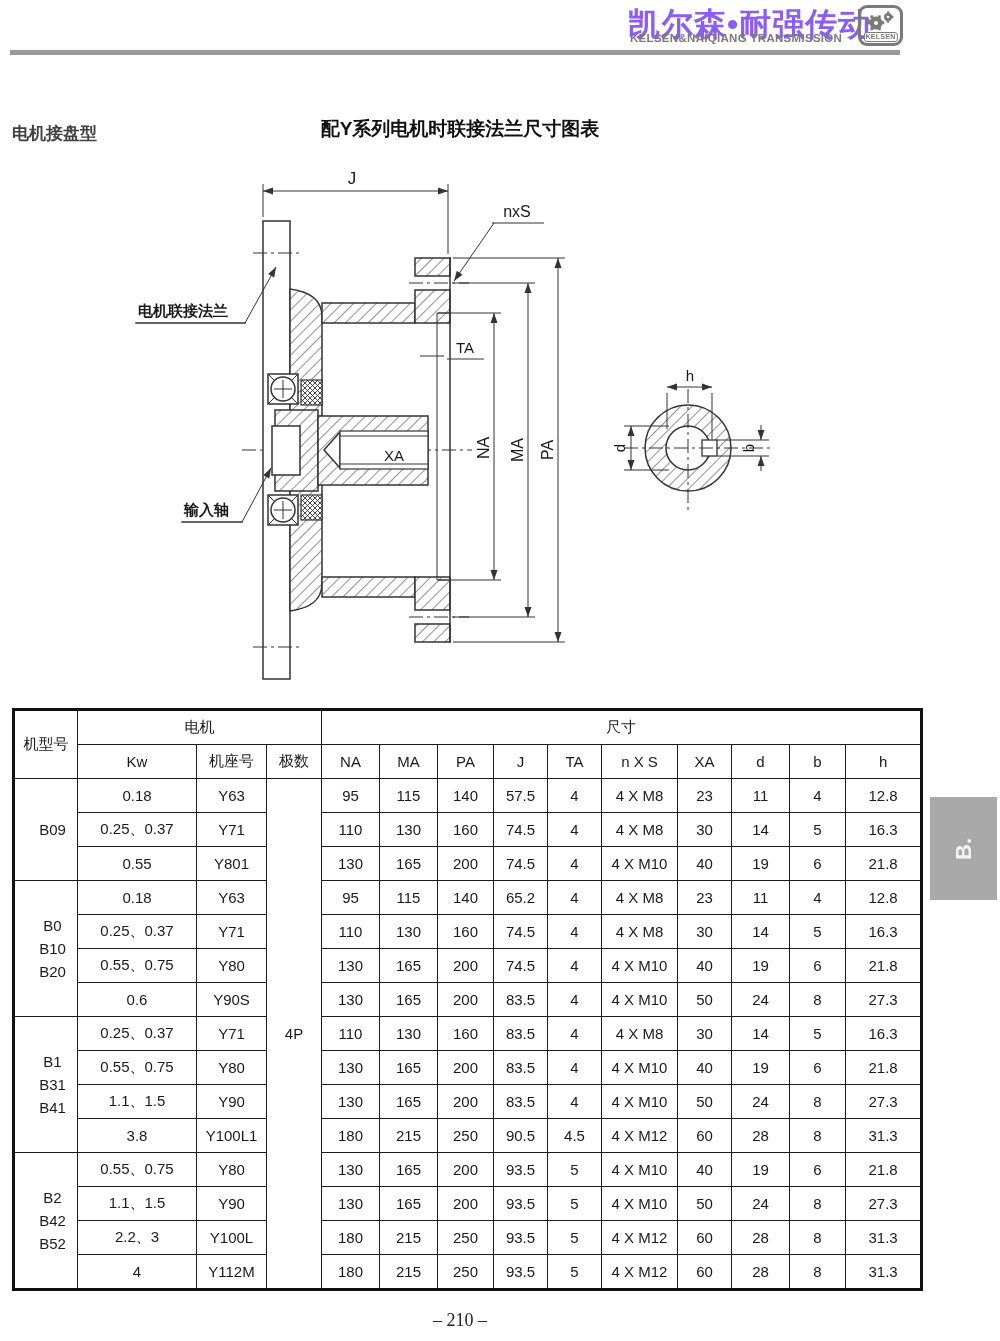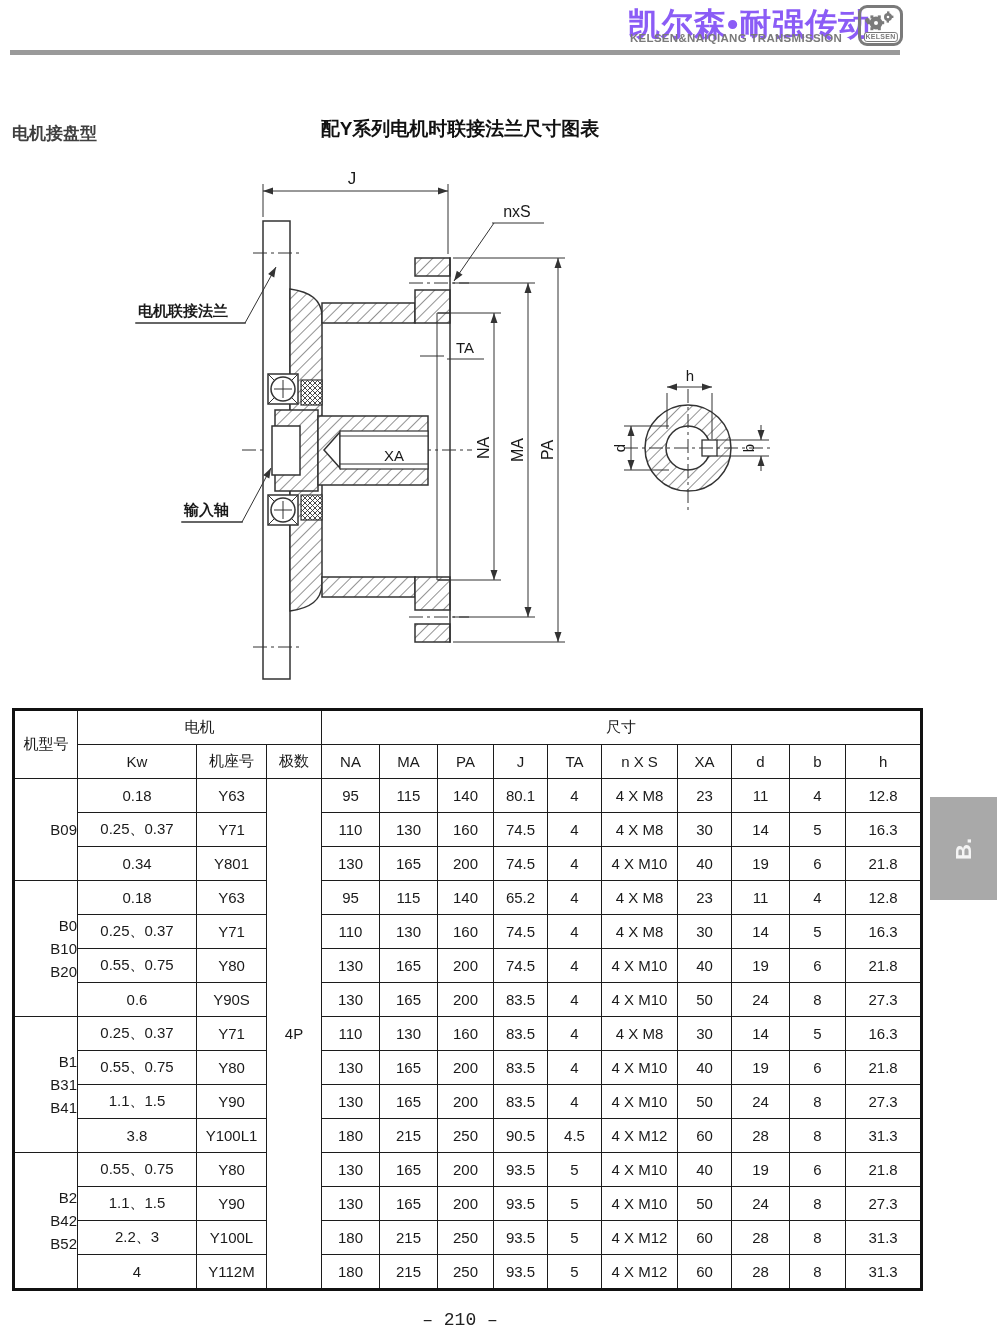--- a/index.html
+++ b/index.html
@@ -25,29 +25,29 @@
   
   .drawing{position:absolute;left:120px;top:163px;}
   .drawing text{font-family:"Liberation Sans",sans-serif;fill:#1a1a1a;}
 
   
   table.dims{position:absolute;left:12px;top:708px;width:908px;border-collapse:collapse;
              table-layout:fixed;border:3px solid #111;}
   table.dims th,table.dims td{border:1.5px solid #1c1c1c;text-align:center;vertical-align:middle;
              font-size:15px;font-weight:normal;height:33px;padding:0;color:#1a1a1a;
              font-family:"Liberation Sans",sans-serif;}
-  table.dims td.model{text-align:right;padding-left:13px;line-height:23px;}
+  table.dims td.model{text-align:center;padding-left:13px;line-height:23px;}
 
   
   .side-tab{position:absolute;left:930px;top:797px;width:67px;height:103px;background:#a9a9a9;
             display:flex;align-items:center;justify-content:center;}
   .side-tab span{transform:rotate(-90deg);color:#f4f4f4;font-size:22px;font-weight:bold;}
 
   .footer{position:absolute;left:0;top:1310px;width:920px;text-align:center;
-          font-family:Liberation Mono, monospace;font-size:18px;color:#222;}
+          font-family:Liberation Serif, serif;font-size:18px;color:#222;}
 </style>
 </head>
 <body>
 
 <div id="page">
 
   <div class="brand-cn">凯尔森•耐强传动</div>
   <div class="brand-en">KELSEN&amp;NAIQIANG TRANSMISSION</div>
   <div class="logo-box">
     <svg width="39" height="35" viewBox="0 0 39 35">
@@ -250,21 +250,21 @@
         <tr>
           <td rowspan="3" class="model">
             <div>B09</div>
           </td>
           <td>0.18</td>
           <td>Y63</td>
           <td rowspan="15">4P</td>
           <td>95</td>
           <td>115</td>
           <td>140</td>
-          <td>80.1</td>
+          <td>57.5</td>
           <td>4</td>
           <td>4 X M8</td>
           <td>23</td>
           <td>11</td>
           <td>4</td>
           <td>12.8</td>
         </tr>
         <tr>
           <td>0.25、0.37</td>
           <td>Y71</td>
@@ -273,21 +273,21 @@
           <td>160</td>
           <td>74.5</td>
           <td>4</td>
           <td>4 X M8</td>
           <td>30</td>
           <td>14</td>
           <td>5</td>
           <td>16.3</td>
         </tr>
         <tr>
-          <td>0.34</td>
+          <td>0.55</td>
           <td>Y801</td>
           <td>130</td>
           <td>165</td>
           <td>200</td>
           <td>74.5</td>
           <td>4</td>
           <td>4 X M10</td>
           <td>40</td>
           <td>19</td>
           <td>6</td>

